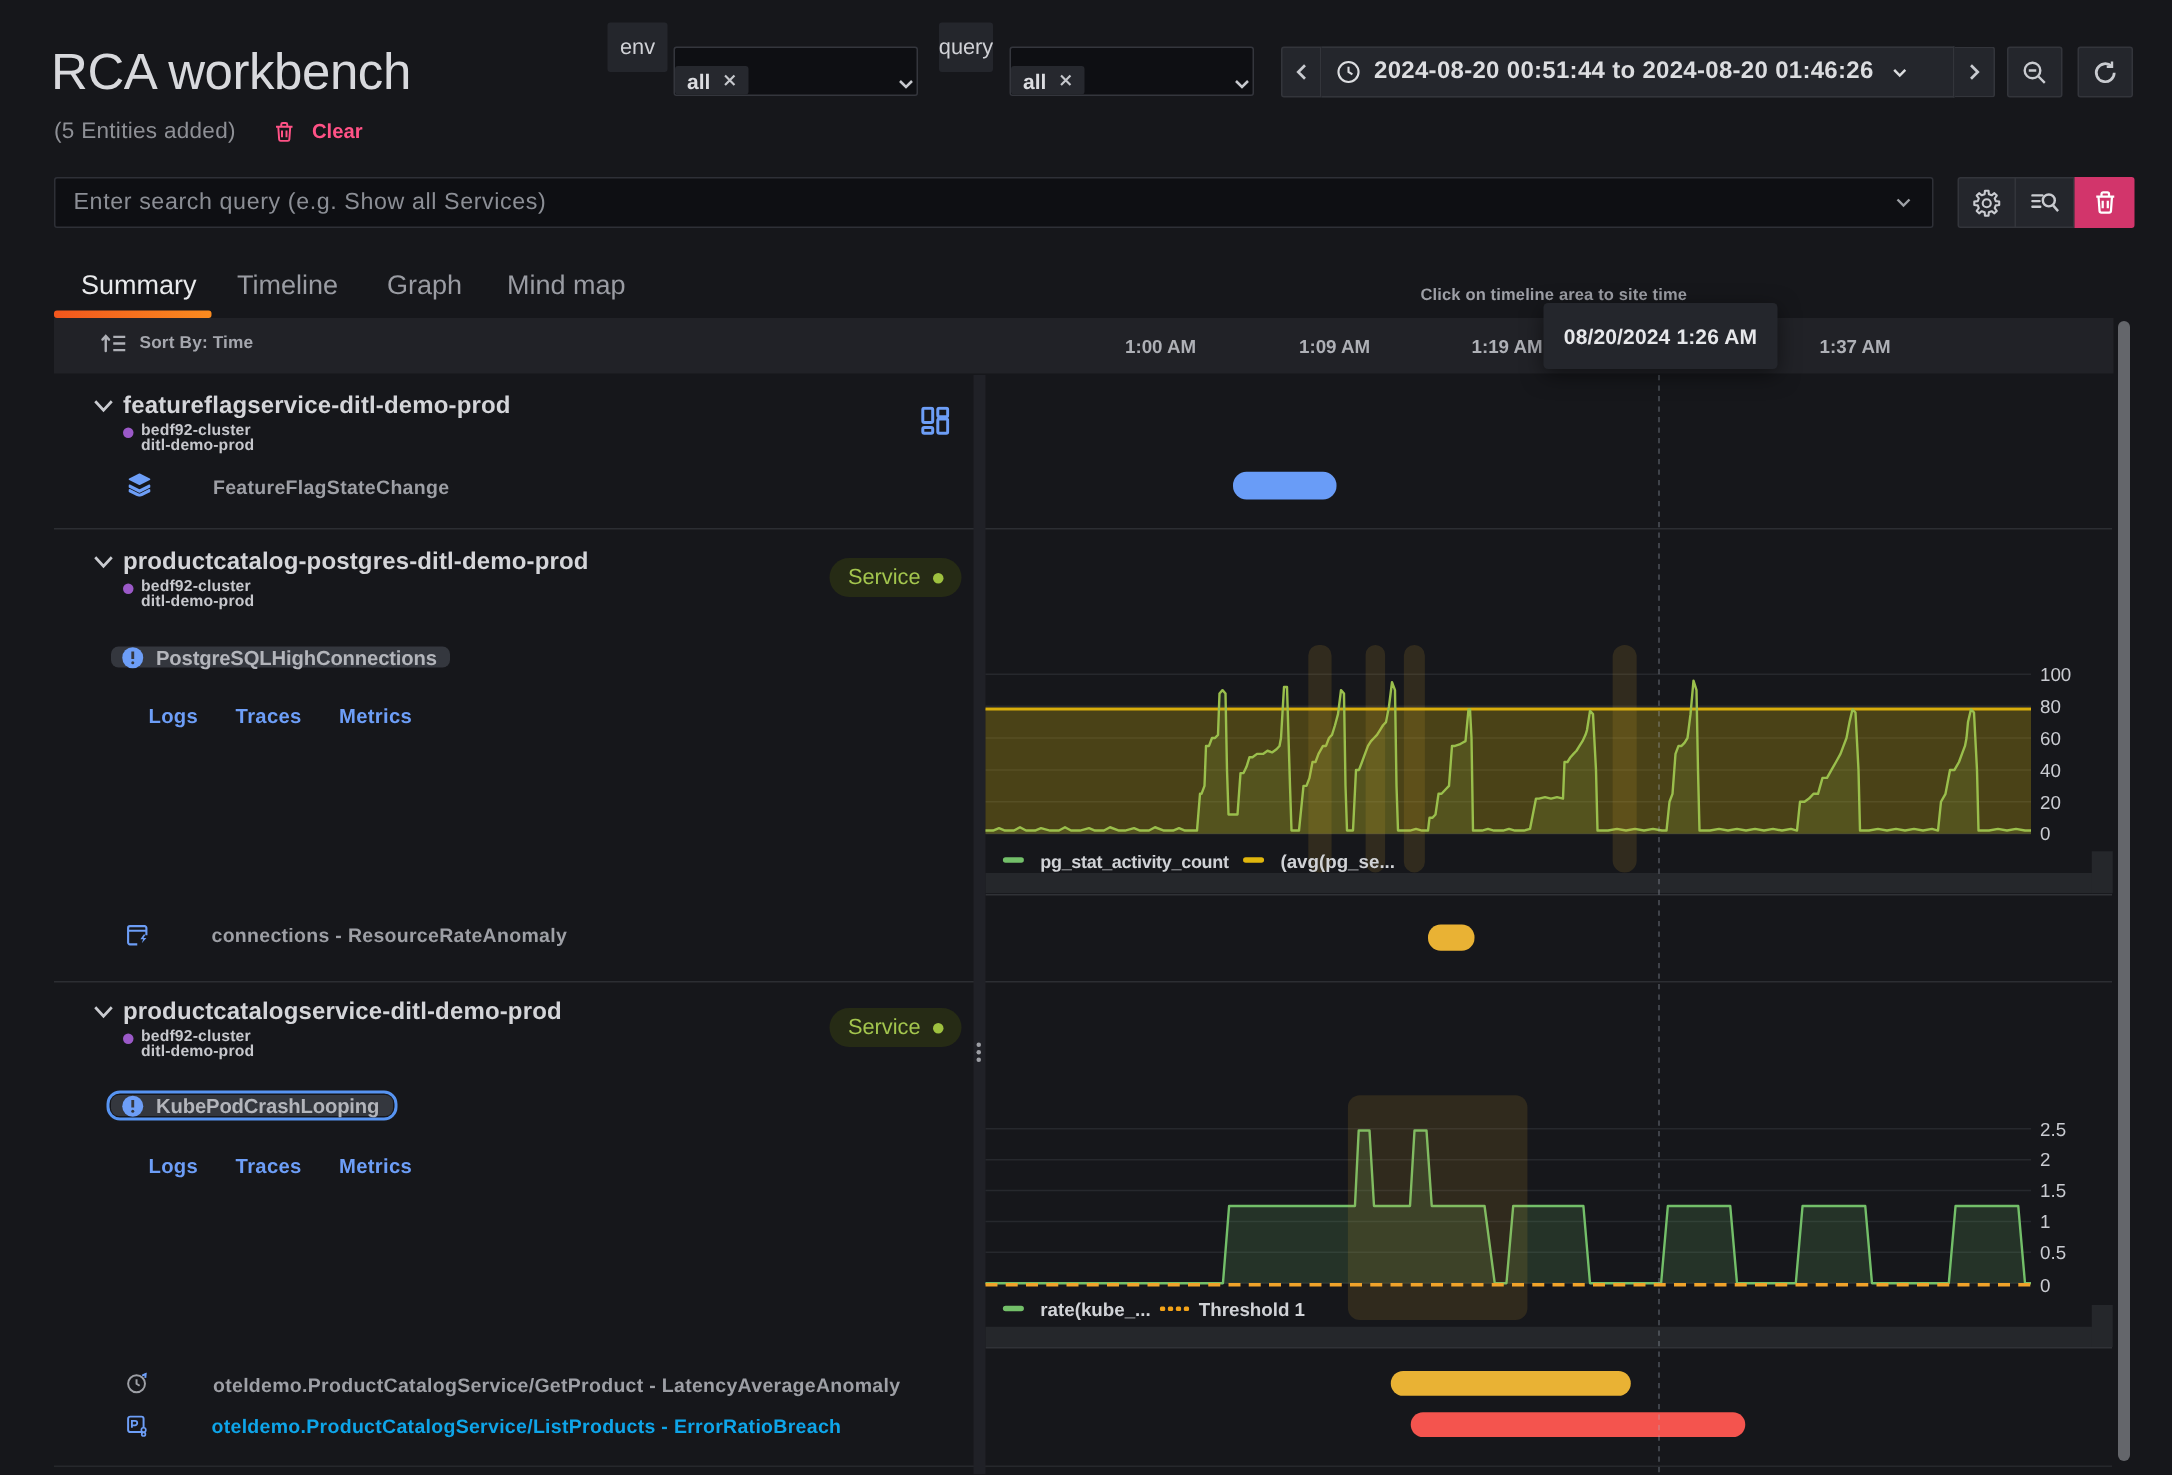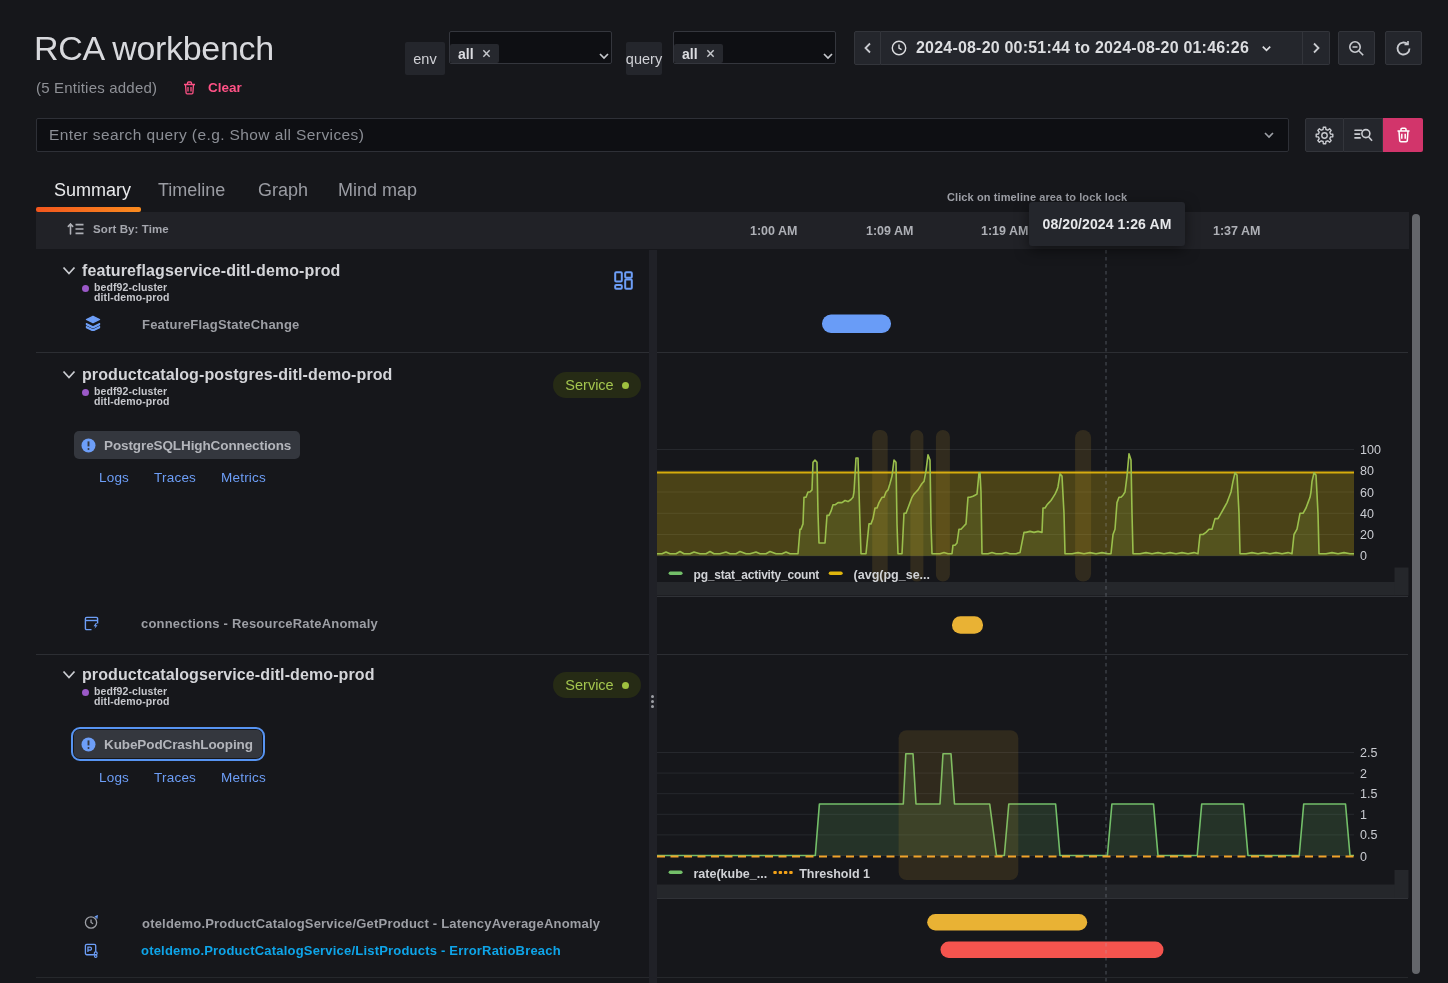--- a/index.html
+++ b/index.html
@@ -2,21 +2,21 @@
 <html><head>
 <meta charset="utf-8">
 <style>
   * { margin:0; padding:0; box-sizing:border-box; }
   html,body { width:1448px; height:983px; overflow:hidden; }
   body { background:#16171b; font-family:"Liberation Sans", sans-serif; position:relative; }
   .abs { position:absolute; }
   .h1 { left:34px; top:31px; font-size:34px; font-weight:500; letter-spacing:-0.3px; color:#d8d9dd; line-height:34px; }
   .sub { left:36px; top:79px; font-size:15px; color:#8e9096; letter-spacing:0.2px; }
   .clear { left:183px; top:80px; font-size:13.5px; font-weight:700; color:#ff5286; }
-  .lbl { height:33px; top:42px; background:#24262c; color:#d0d1d6; font-size:14.5px;
+  .lbl { height:33px; top:15px; background:#24262c; color:#d0d1d6; font-size:14.5px;
          display:flex; align-items:center; justify-content:center; border-radius:2px; }
   .sel { height:33px; top:31px; background:#0e0f13; border:1px solid #34363d; border-radius:2px;
          display:flex; align-items:flex-end; padding:0 0; }
   .chip { background:#26282e; border-radius:2px; color:#dcdde1; font-size:14px; font-weight:700;
           height:19px; display:flex; align-items:center; padding:0 8px; gap:8px; }
   .chip svg { display:block; }
   .btn { background:#24262c; border:1px solid #33353b; display:flex; align-items:center;
          justify-content:center; color:#c9cbd0; }
   .tp { top:31px; height:34px; }
   .searchbox { left:36px; top:118px; width:1253px; height:34px; background:#0e0f13;
@@ -29,24 +29,24 @@
   .tlabel { top:224px; font-size:12.5px; font-weight:700; color:#aeb0b6; }
   .divider { left:36px; width:1372px; height:1px; background:#2c2e33; }
   .rdivider { left:657px; width:751px; height:1px; background:#303237; }
   .title { font-size:16px; font-weight:700; color:#d4d5d9; letter-spacing:0.1px; }
   .clu { font-size:10.5px; font-weight:700; color:#c6c7cc; letter-spacing:0.1px; line-height:10px; }
   .dot { width:7px; height:7px; border-radius:50%; background:#9b59c8; }
   .ent { font-size:13px; font-weight:700; color:#9d9fa5; letter-spacing:0.2px;padding-left:35px; }
   .svcpill { width:88px; height:26px; border-radius:13px; background:#262b15; color:#a3c54e;
              font-size:14.5px; display:flex; align-items:center; justify-content:center; gap:8px; }
   .svcpill i { width:7px; height:7px; border-radius:50%; background:#9ec13f; }
-  .alertpill { height:28px; background:#34373e; border-radius:5px; display:flex;
+  .alertpill { height:14px; background:#34373e; border-radius:5px; display:flex;
                align-items:center; padding:0 9px 0 7px; gap:8px;text-align:right; }
   .alertpill span { font-size:13.5px; font-weight:700; color:#b3b5bb; letter-spacing:-0.1px; }
-  .links { display:flex; gap:25px; font-size:13.5px; font-weight:400; color:#6d9ef7;
+  .links { display:flex; gap:25px; font-size:13.5px; font-weight:700; color:#6d9ef7;
            letter-spacing:0.2px; }
   .gutter { left:649px; top:250px; width:8px; height:733px; background:#202127; }
   .tooltip { left:1029px; top:202px; width:156px; height:44px; background:#24262c; border-radius:3px;
              box-shadow:0 4px 14px rgba(0,0,0,0.5); display:flex; align-items:center;
              justify-content:center; color:#e6e7ea; font-size:14px; font-weight:700; letter-spacing:0.1px; }
   .scrthumb { left:1412px; top:214px; width:8px; height:760px; background:#64666b; border-radius:4px; }
 </style>
 </head>
 <body>
 
@@ -138,21 +138,21 @@
   <svg width="15" height="16" viewBox="0 0 15 16" fill="none" stroke="#ffffff" stroke-width="1.5">
     <path d="M1.5 4h12M5 4V2.3a1.1 1.1 0 0 1 1.1-1.1h2.8A1.1 1.1 0 0 1 10 2.3V4M3 4l.7 9.6a1.2 1.2 0 0 0 1.2 1.1h5.2a1.2 1.2 0 0 0 1.2-1.1L12 4M5.8 6.8v5M9.2 6.8v5"></path>
   </svg>
 </div>
 
 <div class="abs tabtxt" style="left:54px;color:#e9eaec;">Summary</div>
 <div class="abs tabtxt" style="left:158px;">Timeline</div>
 <div class="abs tabtxt" style="left:258px;">Graph</div>
 <div class="abs tabtxt" style="left:338px;">Mind map</div>
 <div class="abs underline"></div>
-<div class="abs" style="left:947px;top:191px;font-size:11px;font-weight:700;color:#9d9fa6;letter-spacing:0.1px;">Click on timeline area to lock lock</div>
+<div class="abs" style="left:947px;top:191px;font-size:11px;font-weight:700;color:#9d9fa6;letter-spacing:0.1px;">Click on timeline area to site time</div>
 
 <div class="abs band"></div>
 <div class="abs" style="left:67px;top:222px;display:flex;align-items:center;gap:9px;">
   <svg width="17" height="14" viewBox="0 0 17 14" fill="none" stroke="#aeb0b6" stroke-width="1.6">
     <path d="M3.5 12V2M3.5 2L1.3 4.4M3.5 2l2.2 2.4" stroke-linecap="round"></path>
     <path d="M8.5 2.6h8M8.5 7h8M8.5 11.4h8"></path>
   </svg>
   <span style="font-size:11.5px;font-weight:700;color:#a5a7ae;letter-spacing:0.1px;">Sort By: Time</span>
 </div>
 <div class="abs tlabel" style="left:750px;">1:00 AM</div>

